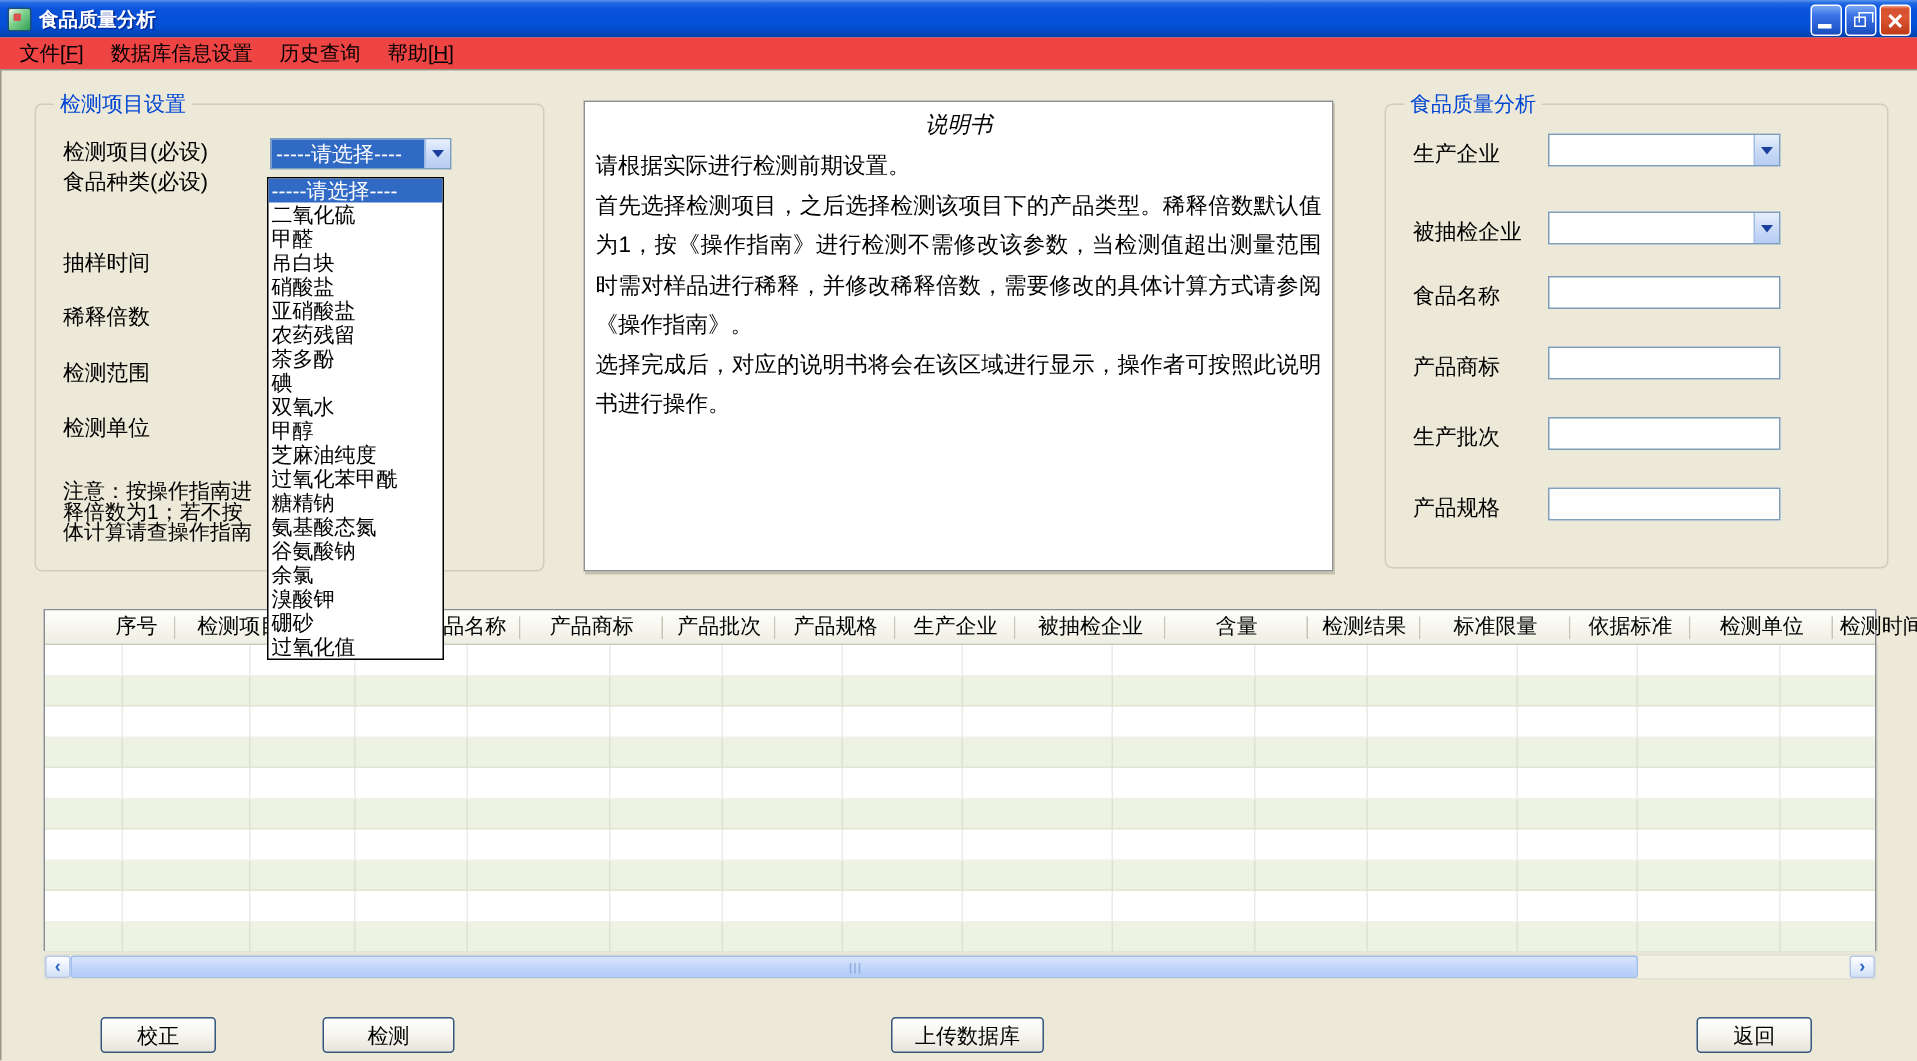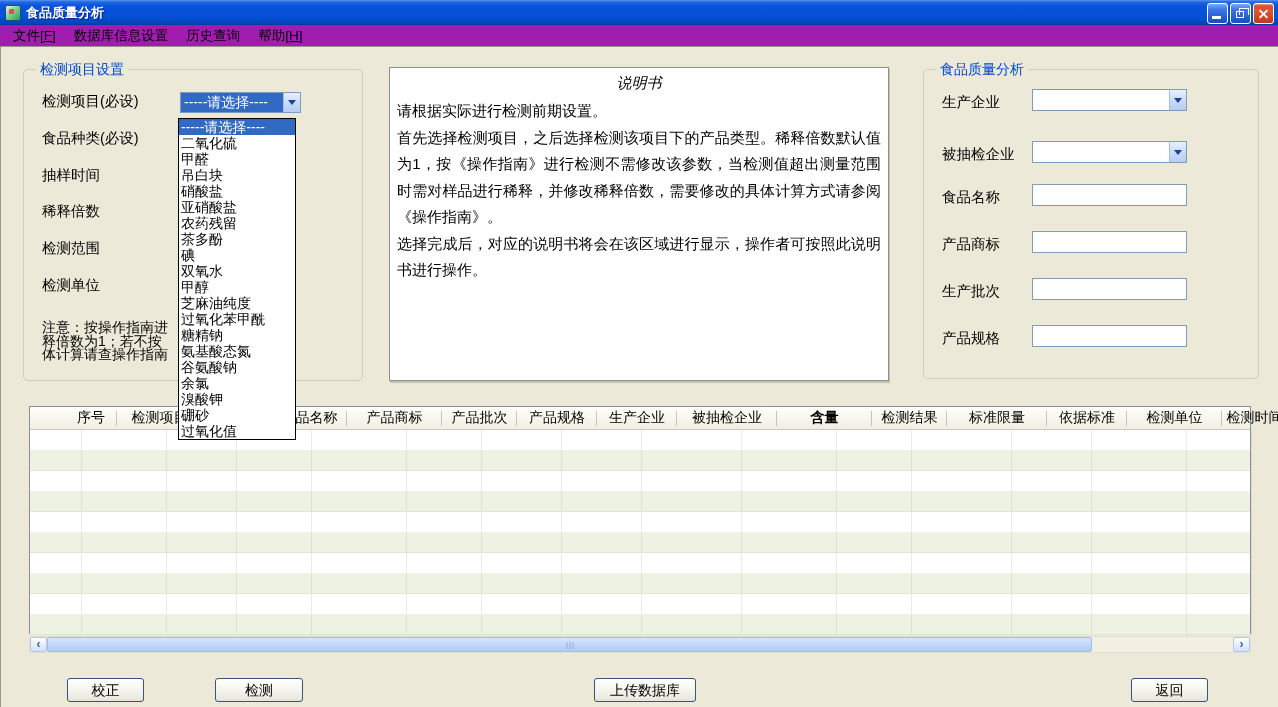--- a/index.html
+++ b/index.html
@@ -31,21 +31,21 @@
   .win-btn.red  { background:linear-gradient(180deg,#F2A38B 0%,#E065403f 10%,#DC5533 40%,#C03A17 100%), #D44A2A; }
   .glyph-min { position:absolute; left:4px; bottom:4px; width:9px; height:3px; background:#fff; }
   .glyph-restore { position:absolute; left:5px; top:7px; width:8px; height:7px; border:1px solid #fff; background:transparent; }
   .glyph-restore::before { content:""; position:absolute; left:2px; top:-4px; width:8px; height:6px; border:1px solid #fff; border-bottom:none; }
   .glyph-x1,.glyph-x2 { position:absolute; left:4px; top:9px; width:11px; height:2px; background:#fff; }
   .glyph-x1 { transform:rotate(45deg); } .glyph-x2 { transform:rotate(-45deg); }
 
   
   .menubar {
     position:absolute; left:0; top:25px; width:1278px; height:21px;
-    background:#a21caf; display:flex; align-items:center; padding-left:4px; font-size:13.5px;
+    background:#ef4444; display:flex; align-items:center; padding-left:4px; font-size:13.5px;
   }
   .menu-item { padding:2px 9px; white-space:nowrap; }
   .menu-item u { text-decoration:underline; }
 
   
   .client { position:absolute; left:0; top:46px; width:1278px; height:661px;
     background:#ECE9D8; border-top:1px solid #96968A; border-left:1px solid #96968A; }
 
   
   .groupbox { position:absolute; border:1px solid #CFCDBD; border-radius:5px; }
@@ -145,21 +145,21 @@
     <span class="menu-item">数据库信息设置</span>
     <span class="menu-item">历史查询</span>
     <span class="menu-item">帮助[<u>H</u>]</span>
   </div>
 
 <div class="client">
 
   <div class="groupbox" style="left:22px; top:22px; width:340px; height:312px;">
     <span class="group-title">检测项目设置</span>
     <span class="field-label" style="left:18px; top:22px;">检测项目(必设)</span>
-    <span class="field-label" style="left:18px; top:59px;text-align:center;">食品种类(必设)</span>
+    <span class="field-label" style="left:18px; top:42px;text-align:center;">食品种类(必设)</span>
     <span class="field-label" style="left:18px; top:96px;">抽样时间</span>
     <span class="field-label" style="left:18px; top:132px;">稀释倍数</span>
     <span class="field-label" style="left:18px; top:169px;">检测范围</span>
     <span class="field-label" style="left:18px; top:206px;">检测单位</span>
     <div class="note-line" style="left:18px; top:251px;">注意：按操作指南进</div>
     <div class="note-line" style="left:18px; top:265px;">释倍数为1；若不按</div>
     <div class="note-line" style="left:18px; top:278px;">体计算请查操作指南</div>
 
     <div class="combo" style="left:156px; top:22px; width:121px;">
       <span class="combo-value selected">-----请选择----</span>
@@ -206,21 +206,21 @@
     <div class="thead">
         <div class="th" style="width: 52px;">序号</div>
         <div class="th" style="width: 85px;">检测项目</div>
         <div class="th" style="width: 70px;">食品种类</div>
         <div class="th" style="width: 75px;">食品名称</div>
         <div class="th" style="width: 95px;">产品商标</div>
         <div class="th" style="width: 75px;">产品批次</div>
         <div class="th" style="width: 80px;">产品规格</div>
         <div class="th" style="width: 80px;">生产企业</div>
         <div class="th" style="width: 100px;">被抽检企业</div>
-        <div class="th" style="width: 95px; font-weight: bold;">含量</div>
+        <div class="th" style="width: 95px;">含量</div>
         <div class="th" style="width: 75px;">检测结果</div>
         <div class="th" style="width: 100px;">标准限量</div>
         <div class="th" style="width: 80px;">依据标准</div>
         <div class="th" style="width: 95px;">检测单位</div>
         <div class="th" style="width: 65px;">检测时间</div>
       </div>
     <div class="tbody">
         <div class="tr">
           <div class="td" style="width: 52px;"></div>
           <div class="td" style="width: 85px;"></div>

